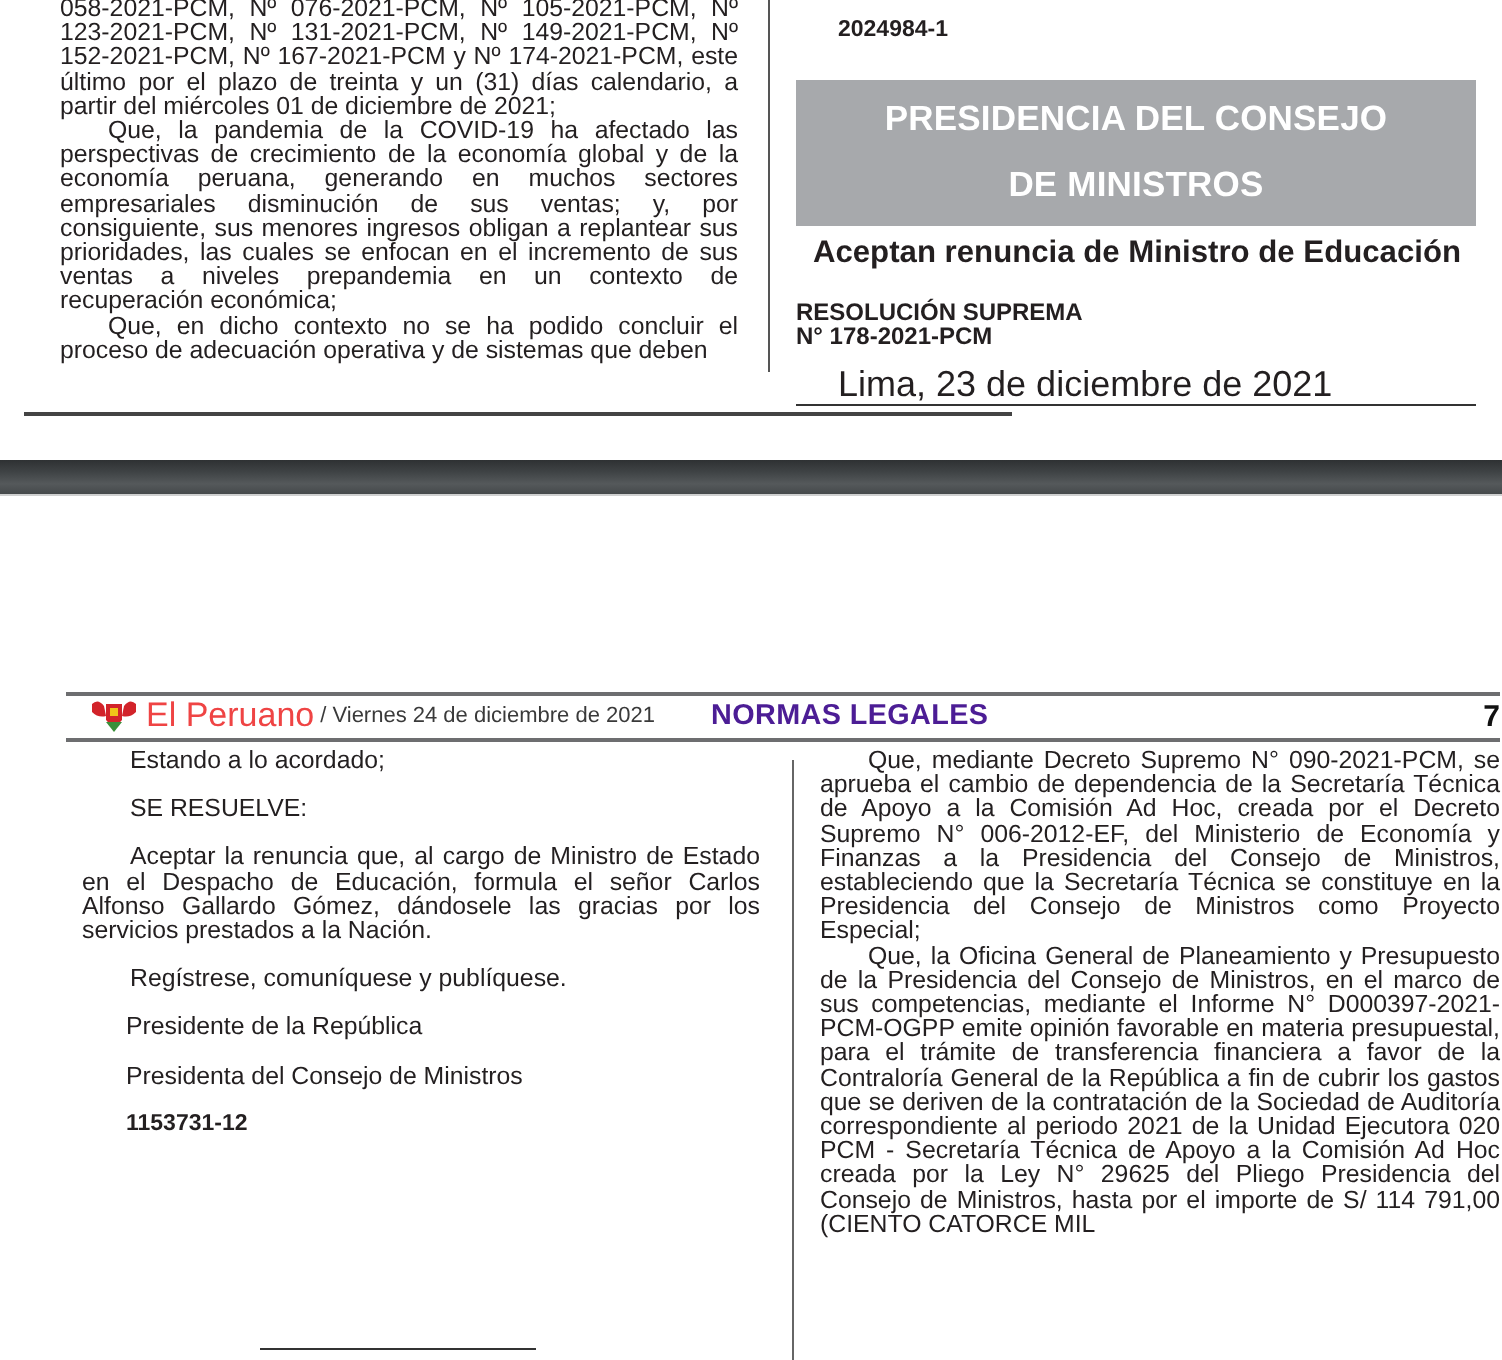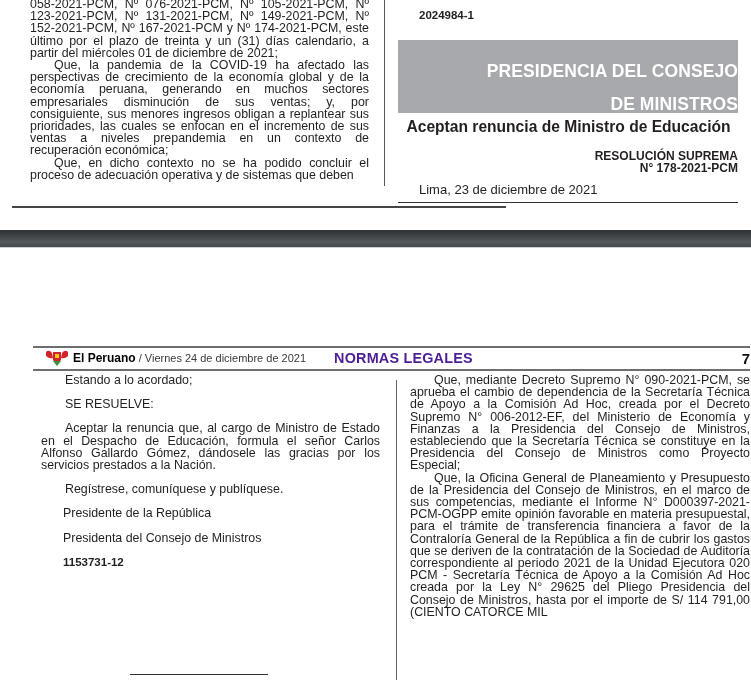--- a/index.html
+++ b/index.html
@@ -13,46 +13,46 @@
   .p1 { top:0; height:222px; }
   .col { position:absolute; font-size:12.4px; line-height:12.2px; }
   .col p { margin:0; text-align:justify; }
   .col p.ind { text-indent:24px; }
   .p1 .left { left:18px; top:-2px; width:339px; }
   .p1 .vrule { position:absolute; left:372px; top:0; width:1px; height:186px; background:#555; }
   .code { font-weight:bold; font-size:11.5px; }
   .p1 .code { position:absolute; left:407px; top:9px; }
   .banner {
     position:absolute; left:386px; top:40px; width:340px; height:73px;
-    background:#a7a9ac; color:#fff; text-align:right;
+    background:#a7a9ac; color:#fff; text-align:center;
     font-weight:bold; font-size:17.5px; line-height:33px; letter-spacing:0.1px;
-    padding-top:15px; box-sizing:border-box;
+    padding-top:3px; box-sizing:border-box;
   }
   .headline {
     position:absolute; left:384px; top:118px; width:345px;
     font-weight:bold; font-size:15.6px; text-align:center; white-space:nowrap;
   }
   .res {
-    position:absolute; left:386px; top:150px; width:340px; text-align:right;
+    position:absolute; left:386px; top:150px; width:340px; text-align:left;
     font-weight:bold; font-size:12px; line-height:12px;
   }
-  .lima { position:absolute; left:407px; top:182px; font-size:13px; }
+  .lima { position:absolute; left:407px; top:182px; font-size:18px; }
   .p1 .hrule { position:absolute; left:386px; top:202px; width:340px; height:1px; background:#333; }
   .separator {
     position:absolute; left:0; top:230px; width:751px; height:17px;
     background:linear-gradient(#2e3133 0%, #3f4345 35%, #55595b 70%, #45494b 100%);
     border-bottom:1px solid #cfd0d0;
   }
   .p2 { top:248px; height:432px; }
   .mast {
     position:absolute; left:21px; top:100px; width:717px; height:20px;
     display:flex; align-items:center; font-size:11.5px;
   }
   .mast .crest { width:26px; height:18px; margin-left:11px; margin-right:3px; }
-  .mast .brand { color:#000000; font-weight:bold; font-size:12px; }
+  .mast .brand { color:#ef4444; font-weight:normal; font-size:17px; }
   .mast .date { color:#3a3a3a; font-size:11px; margin-left:3px; }
   .mast .section { color:#4c1d95; font-weight:bold; font-size:14.4px; margin-left:28px; letter-spacing:0.2px; }
   .mast .pageno { margin-left:auto; margin-right:0; font-weight:bold; font-size:15px; color:#111; }
   .p2 .mastrule1 { position:absolute; left:21px; top:98px; width:717px; height:2px; background:#6d6e70; }
   .p2 .mastrule2 { position:absolute; left:21px; top:121px; width:717px; height:2px; background:#6d6e70; }
   .p2 .left { left:29px; top:126px; width:339px; }
   .p2 .vrule { position:absolute; left:384px; top:132px; width:1px; height:300px; background:#666; }
   .p2 .right { left:398px; top:126px; width:340px; }
   .gap { height:12px; }
   .sig { text-indent:0; padding-left:22px; text-align:left !important; }

